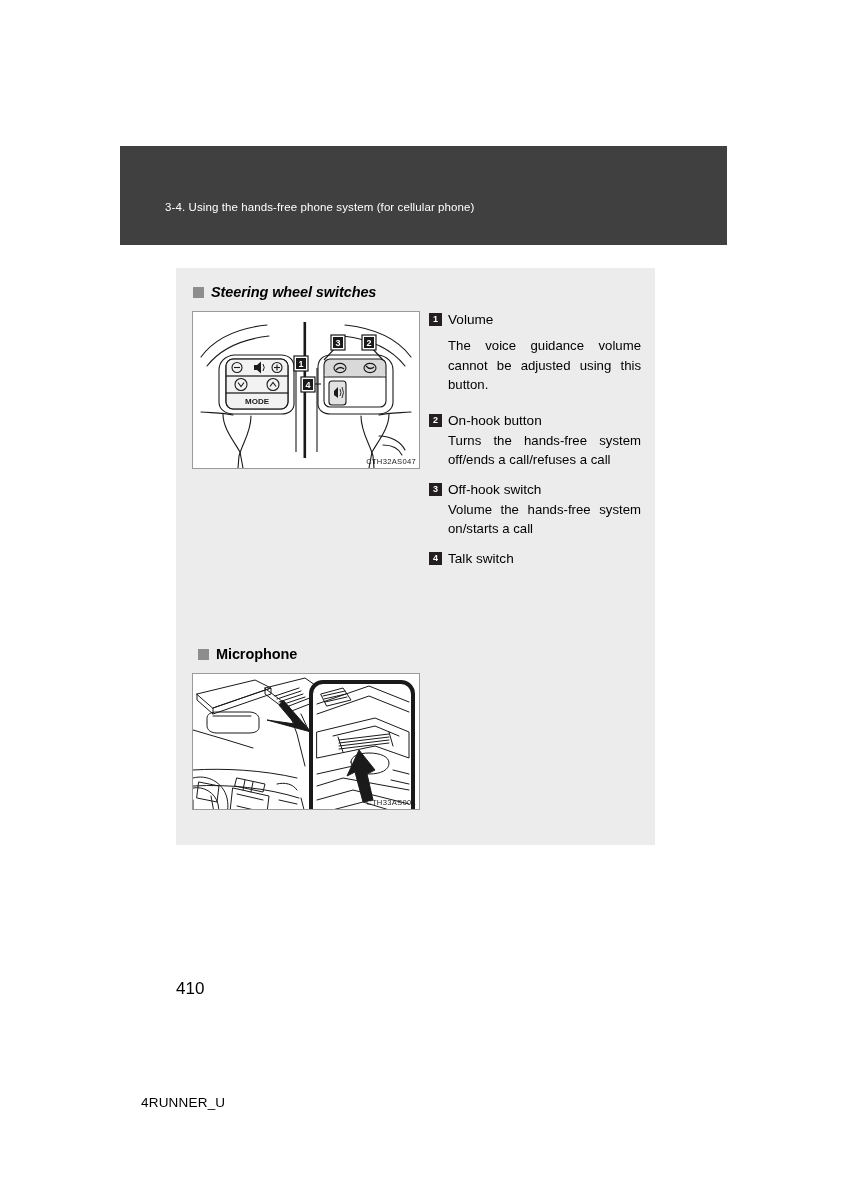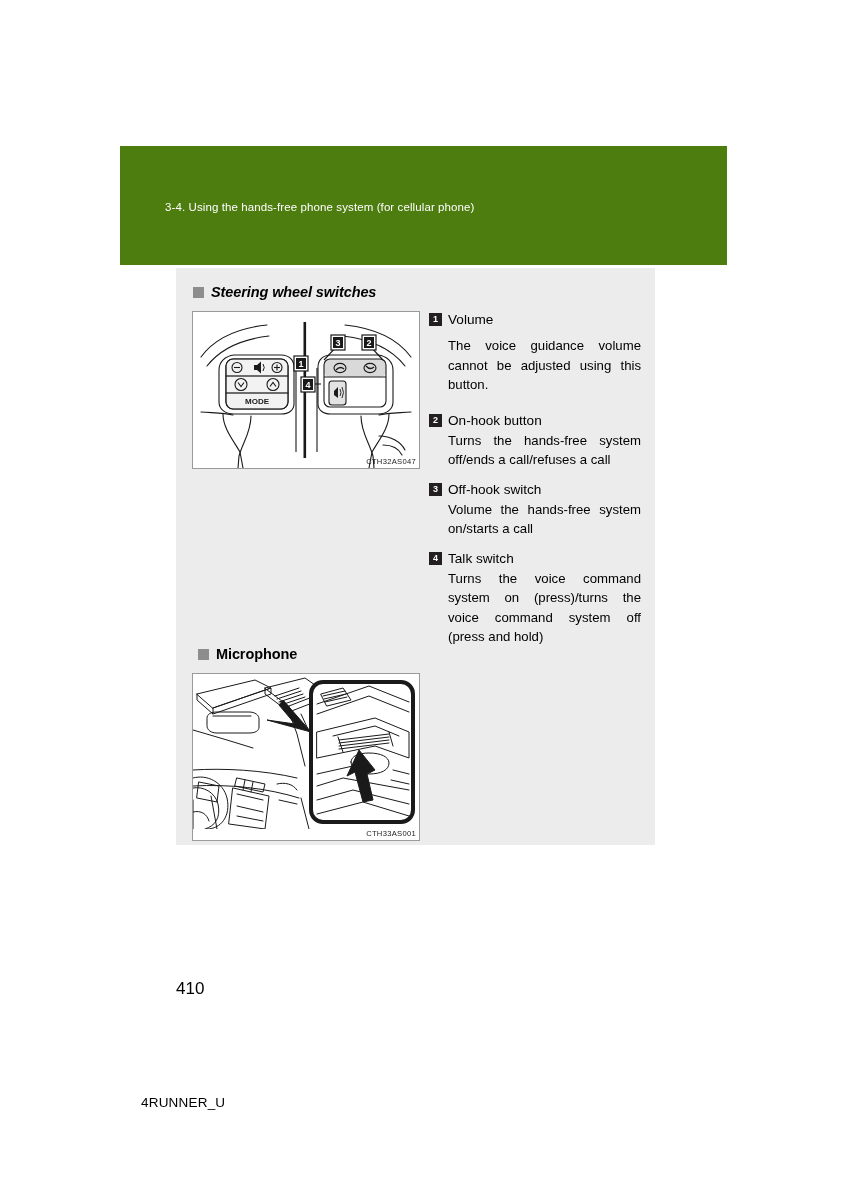--- a/index.html
+++ b/index.html
@@ -15,22 +15,22 @@
     color: #000;
     overflow: hidden;
   }
 
   
   .header-band {
     position: absolute;
     left: 120px;
     top: 146px;
     width: 607px;
-    height: 119px;
-    background: #4d7c0f;
+    height: 99px;
+    background: #404040;
   }
   .header-title {
     position: absolute;
     left: 45px;
     top: 55px;
     font-size: 11.5px;
     color: #ffffff;
     letter-spacing: 0.1px;
     white-space: nowrap;
   }
@@ -68,21 +68,21 @@
 
   
   .figure {
     position: absolute;
     background: #ffffff;
     border: 1px solid #9a9a9a;
     box-sizing: border-box;
     overflow: hidden;
   }
   #fig-steering { left: 192px; top: 311px; width: 228px; height: 158px; }
-  #fig-mic      { left: 192px; top: 673px; width: 228px; height: 168px; }
+  #fig-mic      { left: 192px; top: 673px; width: 228px; height: 137px; }
   .fig-caption {
     position: absolute;
     right: 3px;
     bottom: 2px;
     font-size: 7.6px;
     letter-spacing: 0.3px;
     color: #1a1a1a;
     font-family: "Liberation Sans", sans-serif;
   }
   .fig-svg { position: absolute; left: 0; top: 0; }
@@ -291,21 +291,20 @@
       <span class="item-title">Off-hook switch</span>
     </div>
     <div class="item-body tight">Volume the hands-free system on/starts a call</div>
   </div>
 
   <div class="item">
     <div class="item-head">
       <span class="badge">4</span>
       <span class="item-title">Talk switch</span>
     </div>
-    <div class="item-body tight">Turns the voice command system on (press)/turns the voice command system off (press and hold)</div>
   </div>
 
 </div>
 
 <div class="section-head" id="head-microphone">
   <span class="sec-bullet"></span>
   <span class="sec-title">Microphone</span>
 </div>
 
 <div class="figure" id="fig-mic">

